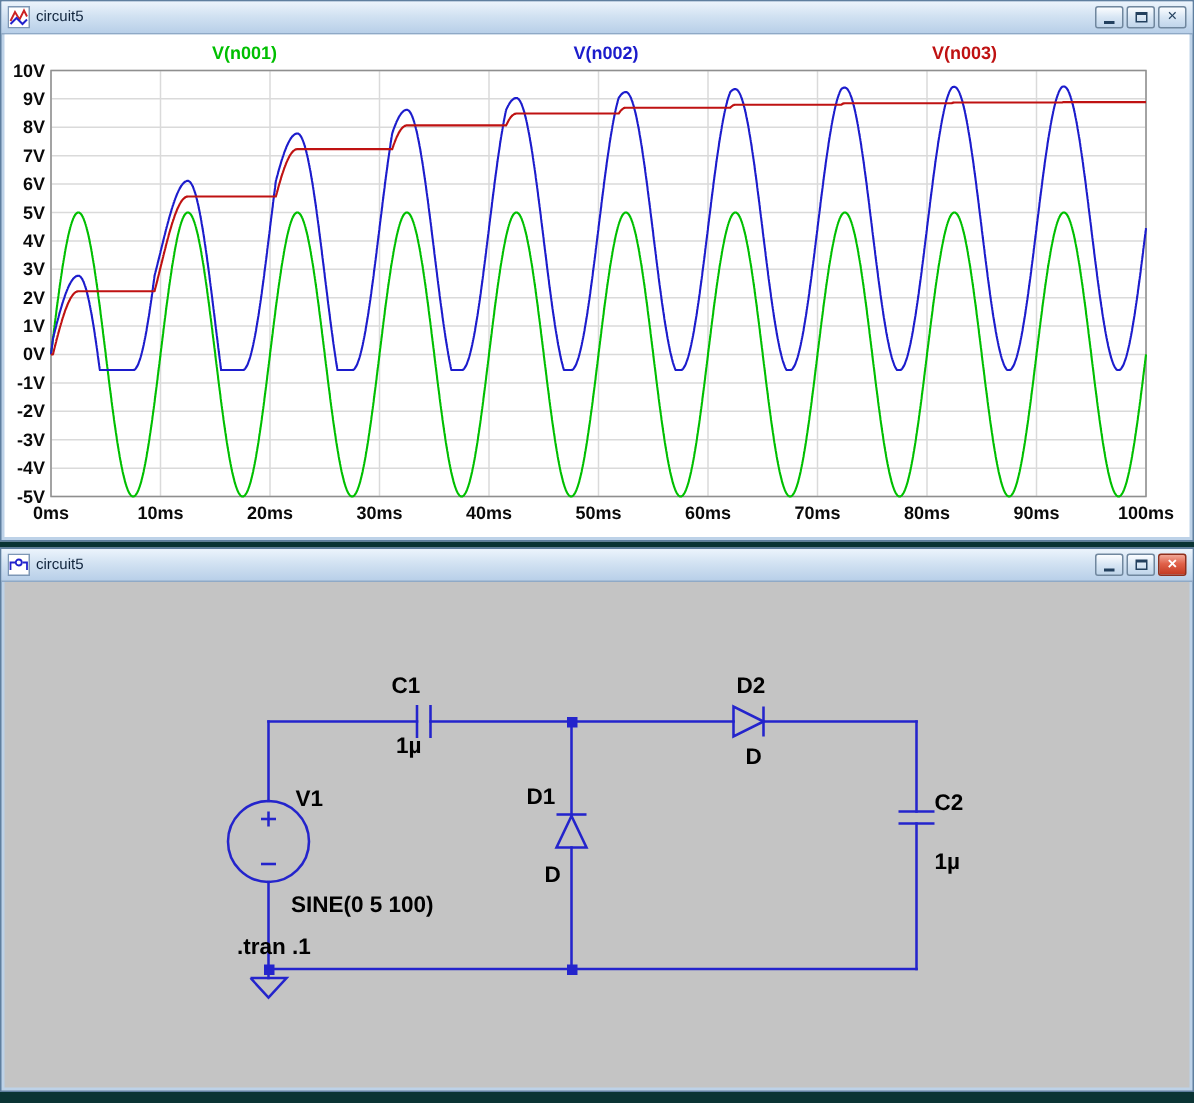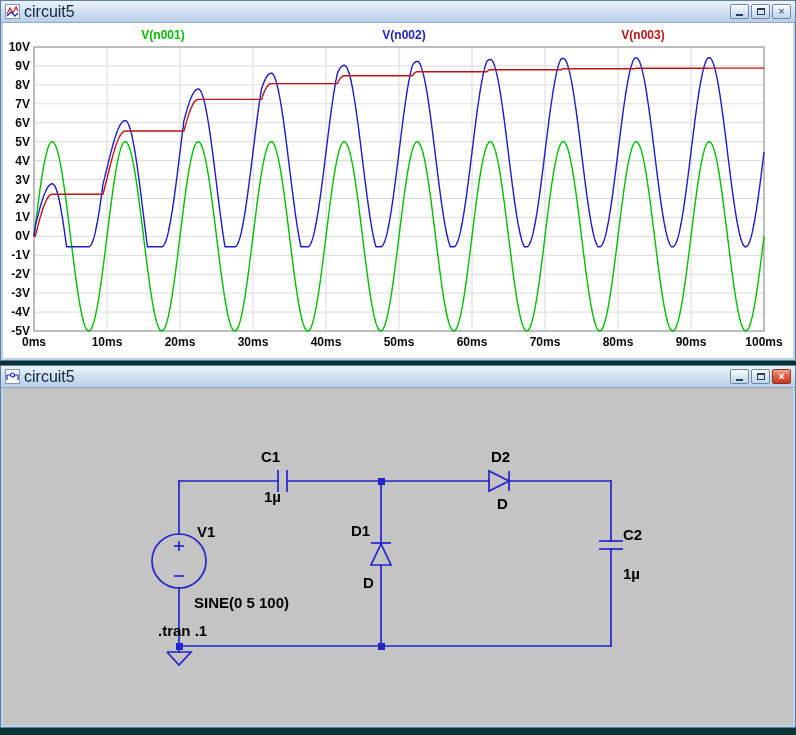--- a/index.html
+++ b/index.html
@@ -5,21 +5,21 @@
   html,body{margin:0;padding:0;}
   body{width:796px;height:735px;background:var(--mdi-bg,#0a3434);font-family:"Liberation Sans",sans-serif;overflow:hidden;}
   #screen{position:relative;width:796px;height:735px;}
   .window{position:absolute;left:0;width:796px;background:#bdd2e8;border:1px solid #5f7f9f;box-sizing:border-box;}
   #plot-window{top:0;height:361px;}
   #schematic-window{top:365px;height:363px;}
   .titlebar{height:21px;display:flex;align-items:center;gap:4px;padding:0 4px;
     background:linear-gradient(180deg,#ecf4fc 0%,#d2e2f2 45%,#b8cfe8 100%);border-bottom:1px solid #8fa9c6;}
   .title-icon{width:15px;height:15px;flex:0 0 auto;display:block;}
   .title-icon svg{display:block;}
-  .title-text{flex:1;font-size:16px;color:#10243c;white-space:nowrap;overflow:hidden;}
+  .title-text{flex:1;font-size:10px;color:#10243c;white-space:nowrap;overflow:hidden;}
   .win-buttons{display:flex;gap:2px;align-items:center;}
   .win-btn{width:17px;height:13px;border:1px solid #70879e;border-radius:2px;
     background:linear-gradient(#fbfdff,#d8e6f4 50%,#c0d5ea);color:#23405e;
     display:flex;align-items:center;justify-content:center;font-size:11px;line-height:1;cursor:default;}
   .min-glyph{width:7px;height:2px;background:#23405e;margin-top:7px;}
   .max-glyph{width:8px;height:7px;border:1px solid #23405e;border-top:2px solid #23405e;box-sizing:border-box;}
   .win-btn.close-red{background:linear-gradient(#f2a898,#e06149 45%,#c43a22);border-color:#8f2f1d;color:#fff;font-weight:bold;}
   .client{position:absolute;left:2px;right:2px;bottom:2px;top:22px;overflow:hidden;}
   #plot-client{background:#fff;}
   #schematic-client{background:#c4c4c4;}

